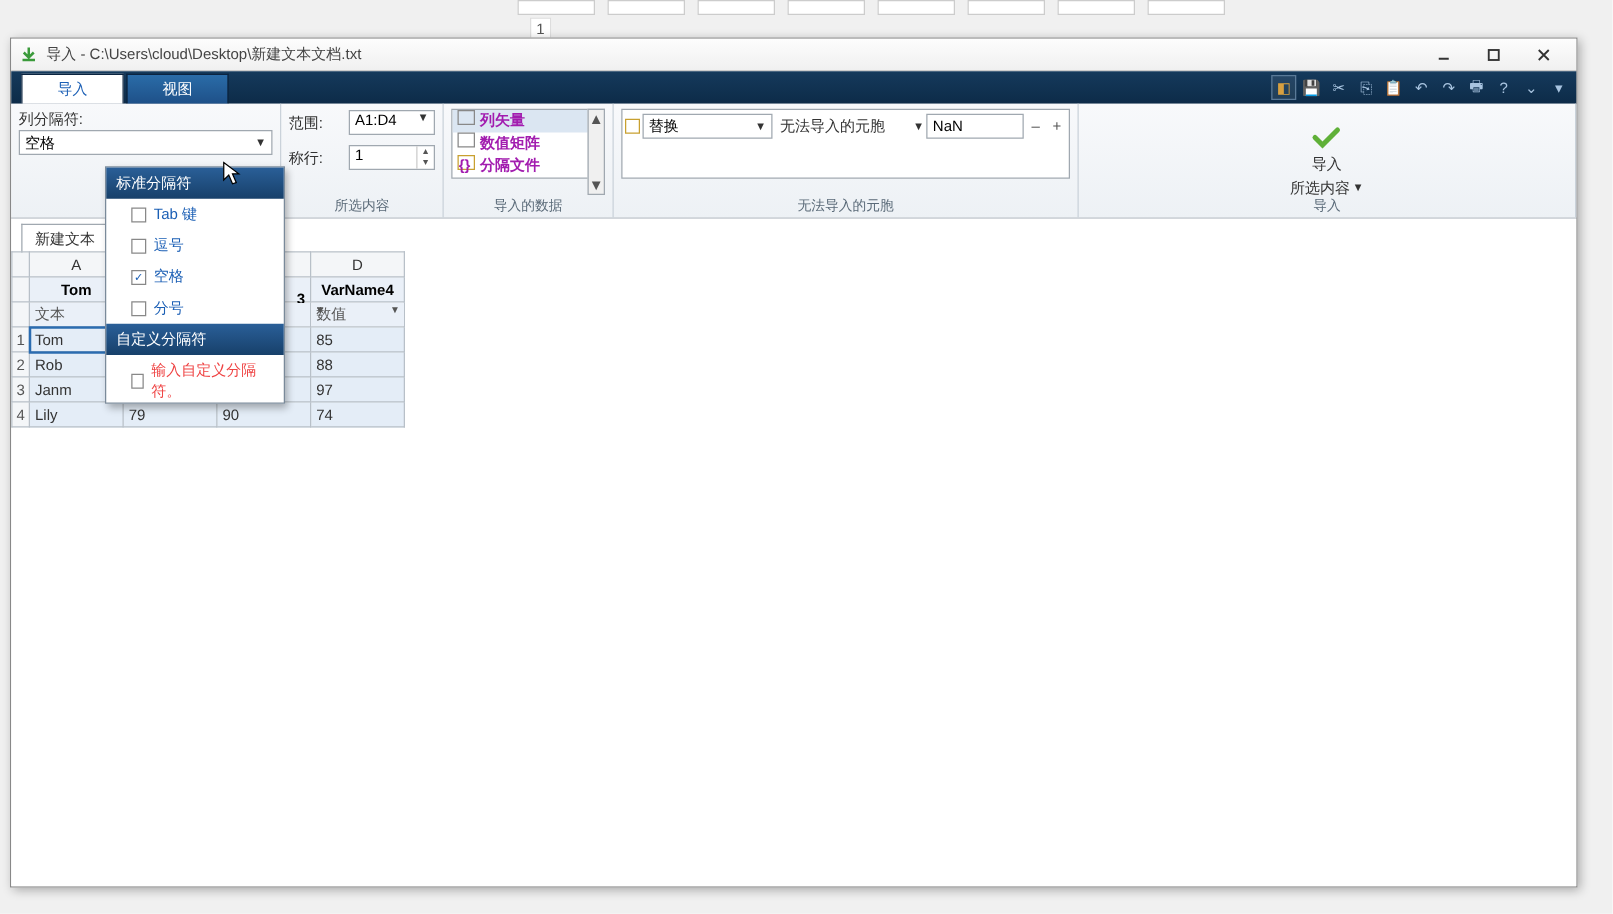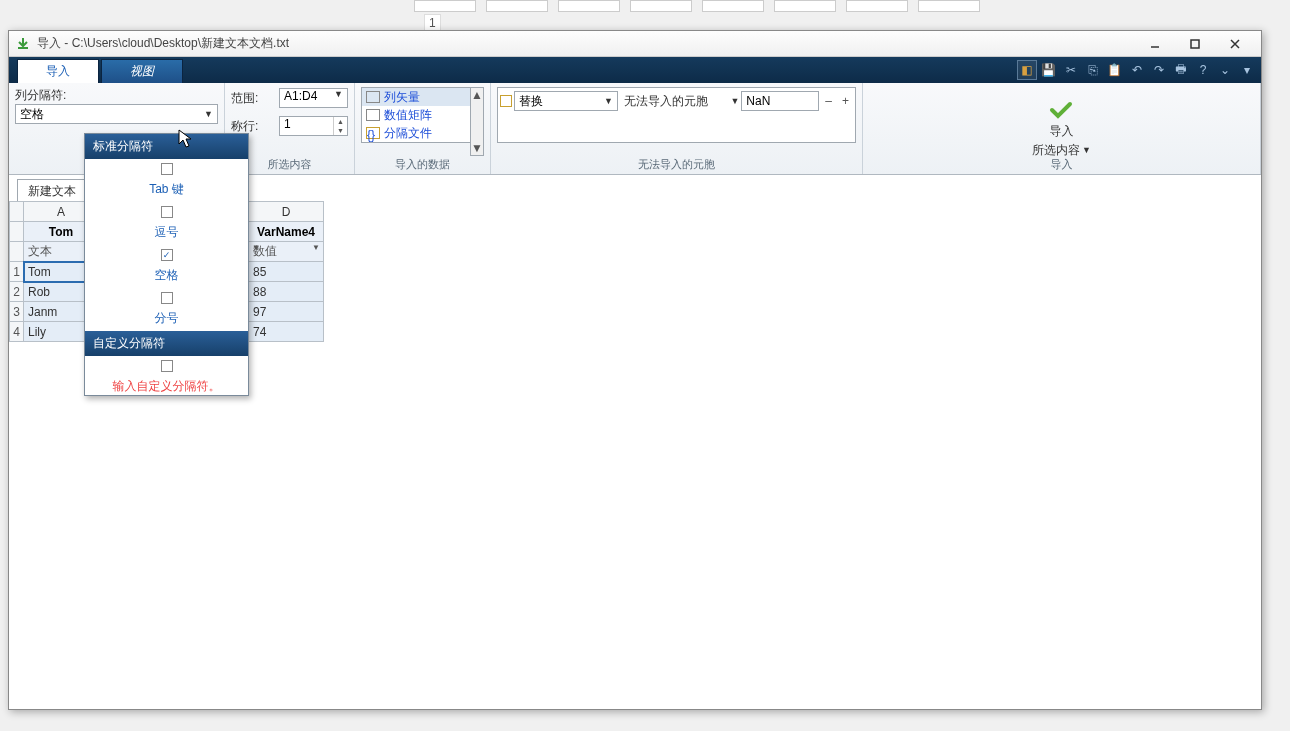--- a/index.html
+++ b/index.html
@@ -10,21 +10,21 @@
 
 .import-win { position: absolute; left: 8px; top: 30px; width: 1254px; height: 680px; background: #fff; border: 1px solid #888; box-shadow: 2px 2px 8px rgba(0,0,0,0.3); }
 .titlebar { height: 26px; background: linear-gradient(#fdfdfd, #f0f0f0); border-bottom: 1px solid #ccc; display: flex; align-items: center; padding: 0 6px; color: #444; }
 .ti-icon { width: 16px; height: 16px; margin-right: 6px; display: inline-flex; align-items: center; justify-content: center; }
 .titlebar-right { margin-left: auto; display: flex; }
 .win-btn { width: 40px; height: 24px; display: flex; align-items: center; justify-content: center; color: #555; }
 
 .tabstrip { height: 26px; background: linear-gradient(#153a5c, #0d2b48); display: flex; align-items: flex-end; padding-left: 8px; position: relative; }
 .tab { height: 24px; padding: 0 28px; display: flex; align-items: center; border: 1px solid #0b2440; border-bottom: none; margin-right: 2px; color: #fff; }
 .tab.active { background: #fff; color: #1b5fb5; }
-.tab.inactive { background: linear-gradient(#2a6ca8, #1e5088); font-style: italic; }
+.tab.inactive { background: linear-gradient(#2a6ca8, #1e5088); }
 .tabstrip-right { position: absolute; right: 4px; top: 3px; display: flex; gap: 2px; }
 .mini-icon { width: 20px; height: 20px; display: flex; align-items: center; justify-content: center; color: #a8c4e0; border: 1px solid transparent; }
 .mini-icon.gold { color: #d8a040; background: rgba(255,255,255,0.08); border: 1px solid #5a7a98; }
 
 .ribbon { height: 92px; background: linear-gradient(#f8f9fb, #edf1f5); border-bottom: 1px solid #b0b8c0; display: flex; position: relative; }
 .ribbon-group { border-right: 1px solid #cad2da; height: 100%; position: relative; padding: 4px 6px; display: flex; flex-direction: column; }
 .ribbon-group-label { position: absolute; bottom: 2px; left: 0; right: 0; text-align: center; color: #5a6a78; font-size: 11px; }
 
 .rg1 { width: 216px; }
 .rg1-row { display: flex; align-items: center; height: 22px; gap: 4px; }
@@ -35,21 +35,21 @@
 .dd-arrow { margin-left: auto; color: #333; font-size: 9px; }
 
 .rg2 { width: 130px; }
 .rg2 .lbl2 { color: #333; margin-right: 4px; width: 40px; display: inline-block;}
 .num-field { height: 20px; border: 1px solid #a0a8b0; background: #fff; padding: 0 4px; display: flex; align-items: flex-start; flex: 1; position: relative; }
 .spinner { position: absolute; right: 0; top: 0; bottom: 0; width: 14px; border-left: 1px solid #ccc; display: flex; flex-direction: column; }
 .spinner div { flex: 1; font-size: 7px; text-align: center; color: #555; line-height: 9px;}
 
 .rg3 { width: 136px; }
 .rg3-list { border: 1px solid #a0a8b0; background: #fff; height: 56px; overflow: hidden; }
-.rg3-item { display: flex; align-items: center; height: 18px; padding: 0 4px; gap: 4px; color: #1d4ed8; }
+.rg3-item { display: flex; align-items: flex-start; height: 18px; padding: 0 4px; gap: 4px; color: #a21caf; font-weight: bold; }
 .rg3-item.selected { background: #dbe6f2; }
 .rg3-icon { width: 14px; height: 12px; border: 1px solid #888; display: inline-block; position:relative; }
 .rg3-scroll { position:absolute; right:6px; top:4px; bottom:18px; width:14px; border:1px solid #a0a8b0; background:#f0f0f0; display:flex; flex-direction:column; justify-content:space-between; font-size:8px; color:#555; text-align:center;}
 
 .rg4 { width: 372px; }
 .rg4-box { border: 1px solid #a0a8b0; background: #fff; height: 56px; padding: 2px; }
 .rg4-row { display: flex; align-items: center; height: 22px; gap: 2px; }
 .rg4-dd { border: 1px solid #a0a8b0; height: 20px; display: flex; align-items: center; padding: 0 4px; }
 .rg4-static { color: #333; padding: 0 4px; }
 
@@ -64,23 +64,23 @@
 .grid td, .grid th { border: 1px solid #b8c0c8; height: 20px; font-size: 12px; }
 .grid .corner { width: 14px; background: #f4f6f8; }
 .grid .colhdr { width: 75px; background: #f4f6f8; text-align: center; font-weight: normal; color: #333; }
 .grid .rowhdr { width: 14px; background: #f4f6f8; text-align: center; color: #555; }
 .grid .namecell { background: #eaf0f8; text-align: center; font-weight: bold; }
 .grid .typecell { background: #eaf0f8; color: #555; padding: 0 4px; position:relative;}
 .grid .typecell .ta { font-size:8px; color:#555; position:absolute; right:3px;}
 .grid .datacell { background: #e4edf7; padding: 0 4px; color: #333; }
 .grid .sel-outline { outline: 2px solid #2b6cb0; outline-offset: -1px; }
 
-.dropdown-menu { position: absolute; left: 84px; top: 133px; width: 165px; background: #fff; border: 1px solid #7a8a9a; box-shadow: 2px 3px 6px rgba(0,0,0,0.3); z-index: 100; }
+.dropdown-menu { position: absolute; left: 84px; top: 133px; width: 144px; background: #fff; border: 1px solid #7a8a9a; box-shadow: 2px 3px 6px rgba(0,0,0,0.3); z-index: 100; }
 .dm-header { background: linear-gradient(#2a5f98, #17406a); color: #fff; padding: 4px 8px; }
-.dm-item { display: flex; align-items: center; gap: 6px; padding: 4px 20px; color: #1b5fb5; flex-direction: column; }
+.dm-item { display: flex; align-items: center; gap: 6px; padding: 4px 20px; color: #1b5fb5; }
 .dm-check { width: 12px; height: 12px; border: 1px solid #888; display: inline-flex; align-items: center; justify-content: center; font-size: 9px; background:#fff; color:#1b5fb5;}
 
 .cursor-arrow { position: absolute; left: 178px; top: 129px; z-index: 200; pointer-events:none;}
 </style>
 </head>
 <body>
 
 <div class="bg-tabs">
   <div class="bg-tab"></div>
     <div class="bg-tab"></div>

